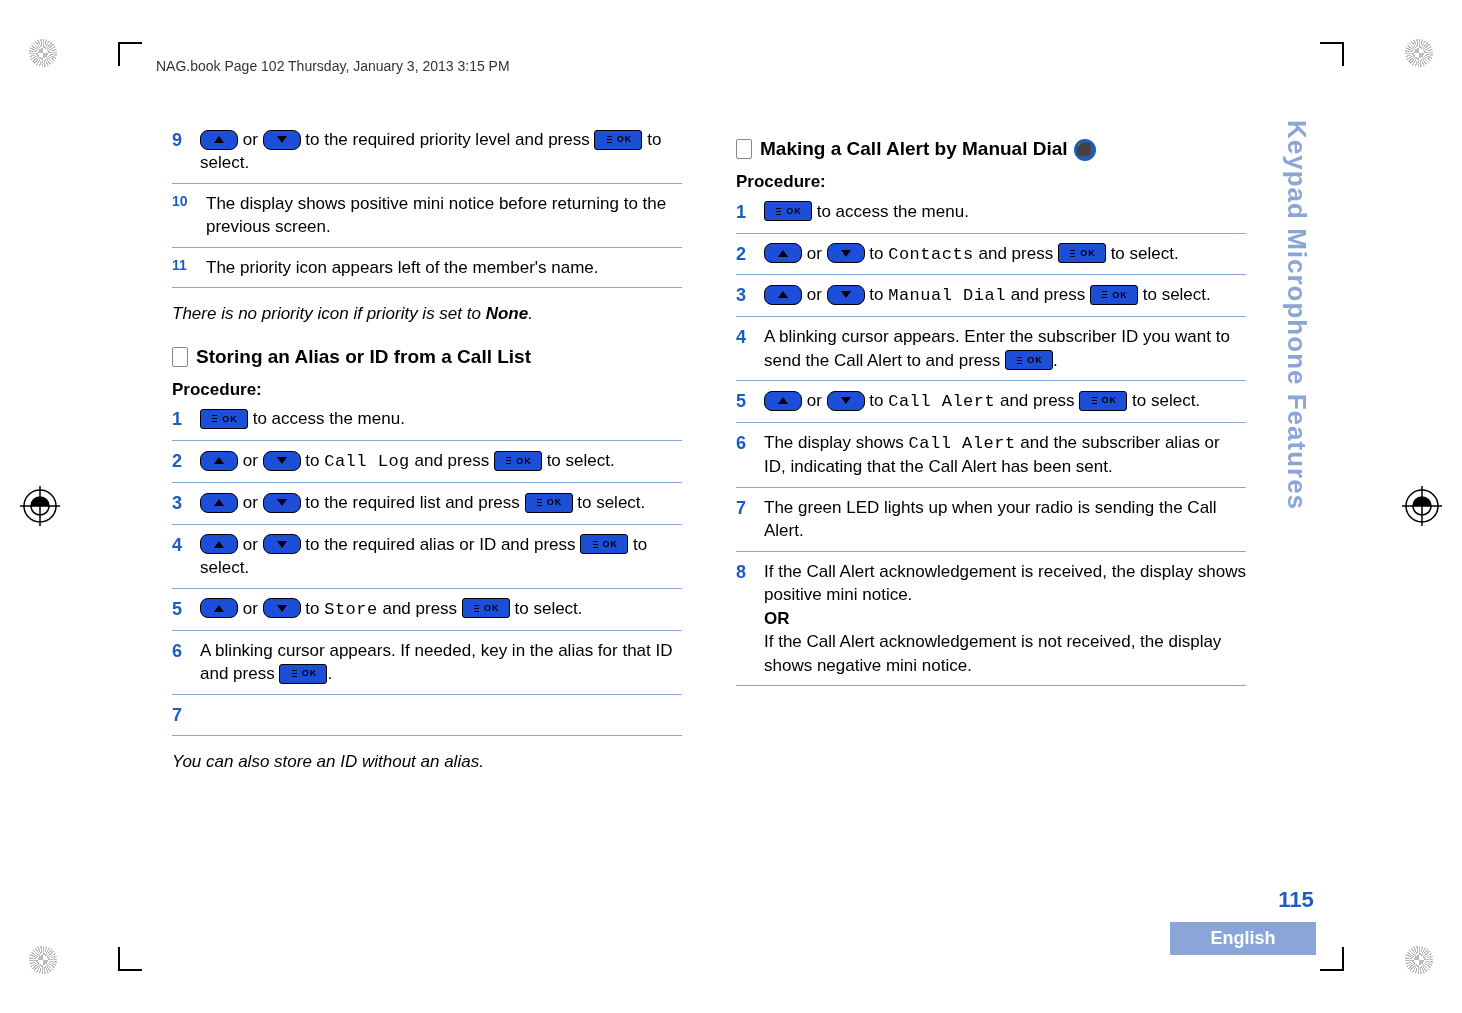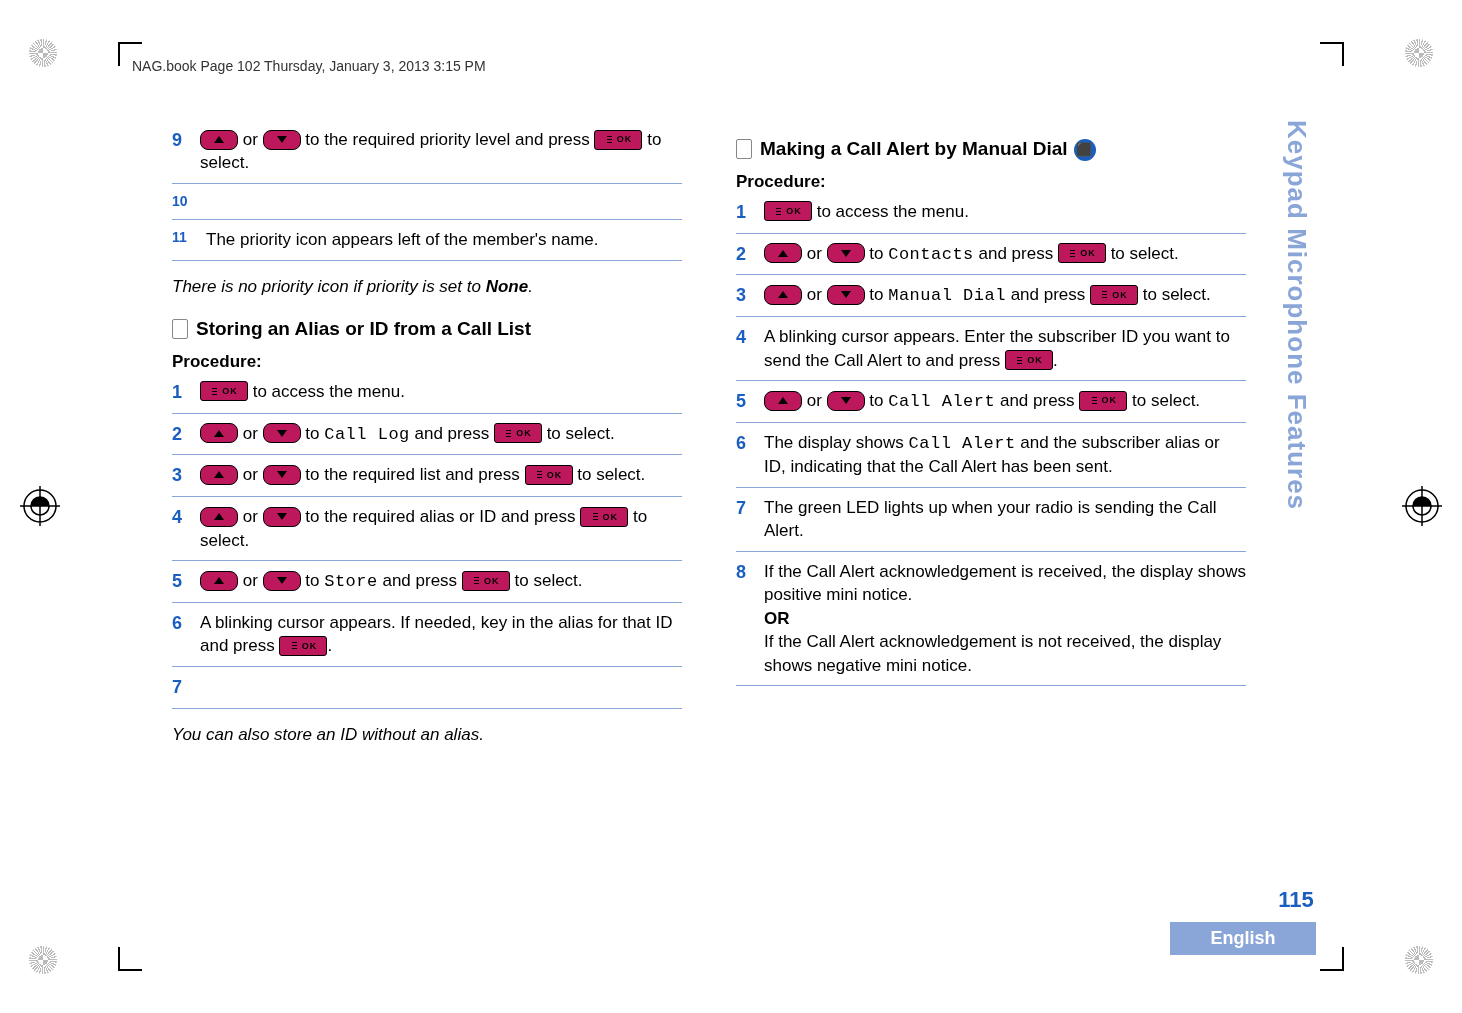--- a/index.html
+++ b/index.html
@@ -12,34 +12,34 @@
 .reg{position:absolute;width:40px;height:40px;display:flex;align-items:center;justify-content:center}
 .reg.left{left:20px;top:486px}
 .reg.right{right:20px;top:486px}
 .reg svg{display:block}
 .rn{position:absolute;width:30px;height:30px;display:flex;align-items:center;justify-content:center}
 .rn .c1{position:absolute;width:28px;height:28px;border-radius:50%;background:repeating-conic-gradient(#bbb 0 6deg,#fff 6deg 12deg)}
 .rn.tl{top:38px;left:28px}
 .rn.bl{bottom:38px;left:28px}
 .rn.tr{top:38px;right:28px}
 .rn.br{bottom:38px;right:28px}
-.header{position:absolute;top:58px;left:132px;font-size:14px;color:#333}
+.header{position:absolute;top:58px;left:156px;font-size:14px;color:#333}
 .content{position:absolute;top:122px;left:172px;right:172px;bottom:100px;display:flex;gap:54px}
 .col{flex:1;font-size:17px;line-height:1.38}
 .step{display:flex;margin:6px 0 8px;border-bottom:1px solid #8aa5d8;padding-bottom:8px}
 .sn{color:#1a5fbf;font-weight:bold;min-width:28px;font-size:18px}
 .sn2{color:#1a5fbf;font-weight:bold;min-width:34px;font-size:14px}
 .stxt{flex:1}
 .italic{font-style:italic;margin:14px 0 18px}
 .sect{display:flex;align-items:center;margin:14px 0 8px}
 .sect .box{width:14px;height:18px;border:1px solid #888;border-radius:2px;margin-right:8px}
 .sect .ttl{font-weight:bold;font-size:19px}
 .proc{font-weight:bold;margin:6px 0 6px}
 .mono{font-family:"Courier New",monospace;letter-spacing:0.5px}
-.btn{display:inline-flex;align-items:center;justify-content:center;border:1.5px solid #000;border-radius:8px;min-width:30px;height:18px;padding:0 3px;vertical-align:middle;background:#be185d;position:relative;top:-1px}
+.btn{display:inline-flex;align-items:center;justify-content:center;border:1.5px solid #000;border-radius:8px;min-width:30px;height:18px;padding:0 3px;vertical-align:middle;background:#1d4ed8;position:relative;top:-1px}
 .btn.ok{border-radius:3px;min-width:40px;height:18px;font-size:9px;font-weight:bold;letter-spacing:1px}
 .btn.ok::before{content:"";display:inline-block;width:9px;height:9px;margin-right:3px;background:linear-gradient(#000,#000) 2px 1px/5px 1px no-repeat,linear-gradient(#000,#000) 2px 4px/5px 1px no-repeat,linear-gradient(#000,#000) 2px 7px/5px 1px no-repeat}
 .tri-up{width:0;height:0;border-left:5px solid transparent;border-right:5px solid transparent;border-bottom:7px solid #000}
 .tri-dn{width:0;height:0;border-left:5px solid transparent;border-right:5px solid transparent;border-top:7px solid #000}
 .circle-icon{display:inline-flex;width:22px;height:22px;border-radius:50%;background:#1a5fbf;color:#fff;align-items:center;justify-content:center;font-size:13px;font-weight:bold;margin-left:6px;vertical-align:middle}
 .sidebar{position:absolute;right:146px;top:120px;width:40px;height:720px;display:flex;flex-direction:column;align-items:center}
 .vtext{writing-mode:vertical-rl;font-size:26px;font-weight:bold;color:#8aa5d8;letter-spacing:1px}
 .pagenum{position:absolute;right:146px;bottom:100px;width:40px;text-align:center;font-weight:bold;font-size:22px;color:#1a5fbf}
 .english{position:absolute;right:146px;bottom:58px;width:130px;text-align:center;background:#8aa5d8;color:#fff;font-weight:bold;padding:6px 8px;font-size:18px}
 b{font-weight:bold}
@@ -96,20 +96,21 @@
       <div class="stxt">
         <span class="btn">
               <span class="tri-up"></span>
             </span><span> or </span><span class="btn">
               <span class="tri-dn"></span>
             </span><span> to the required priority level and press </span><span class="btn ok">OK</span><span> to select.</span>
       </div>
     </div>
     <div class="step">
       <div class="sn2">10</div>
+      <div class="stxt">The display shows positive mini notice before returning to the previous screen.</div>
     </div>
     <div class="step">
       <div class="sn2">11</div>
       <div class="stxt">The priority icon appears left of the member's name.</div>
     </div>
     <div class="italic"><span>There is no priority icon if priority is set to </span><b>None</b><span>.</span></div>
 
     <div class="sect">
       <div class="box"></div>
       <div class="ttl">Storing an Alias or ID from a Call List</div>

